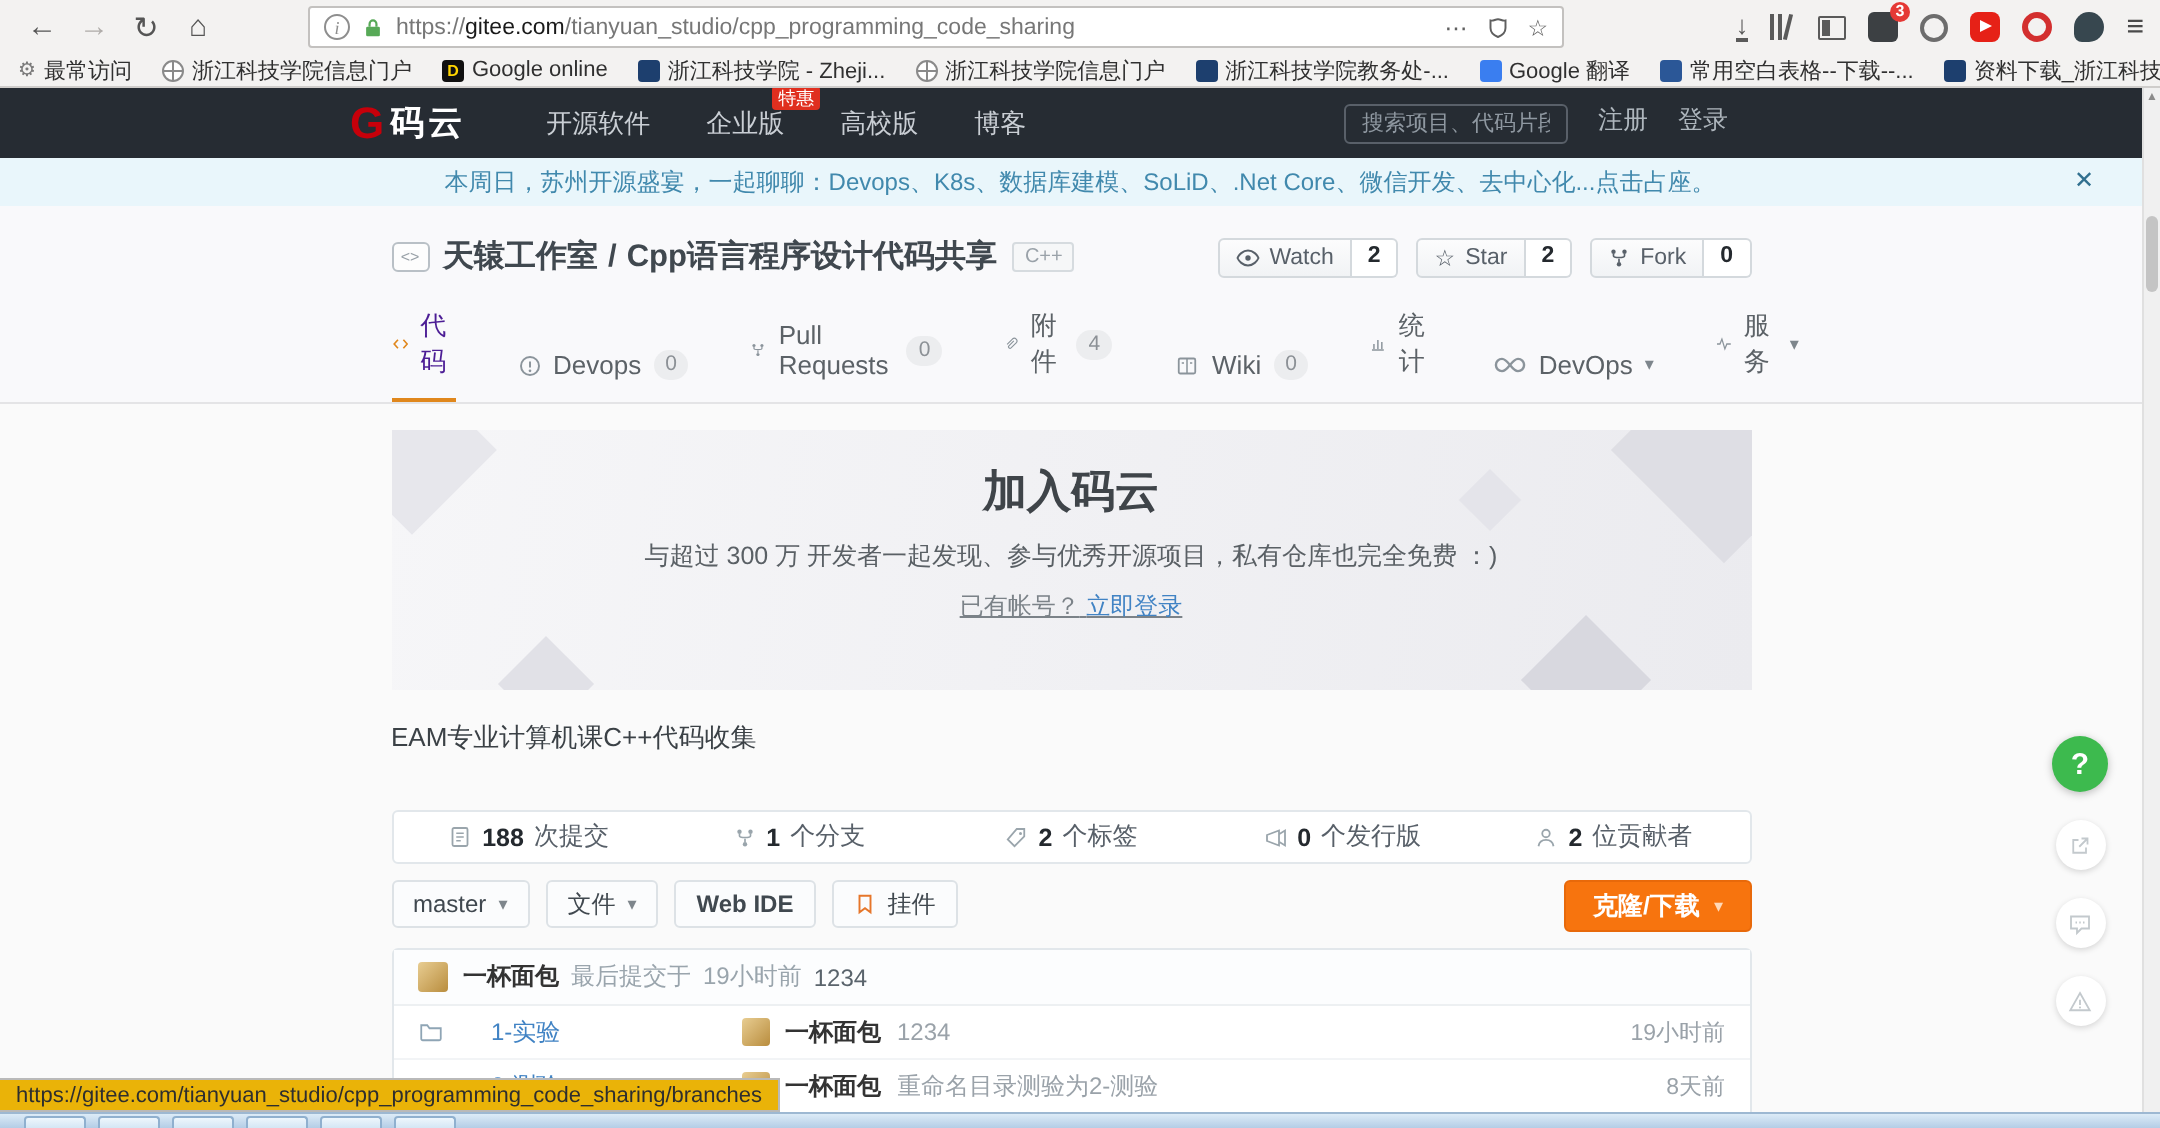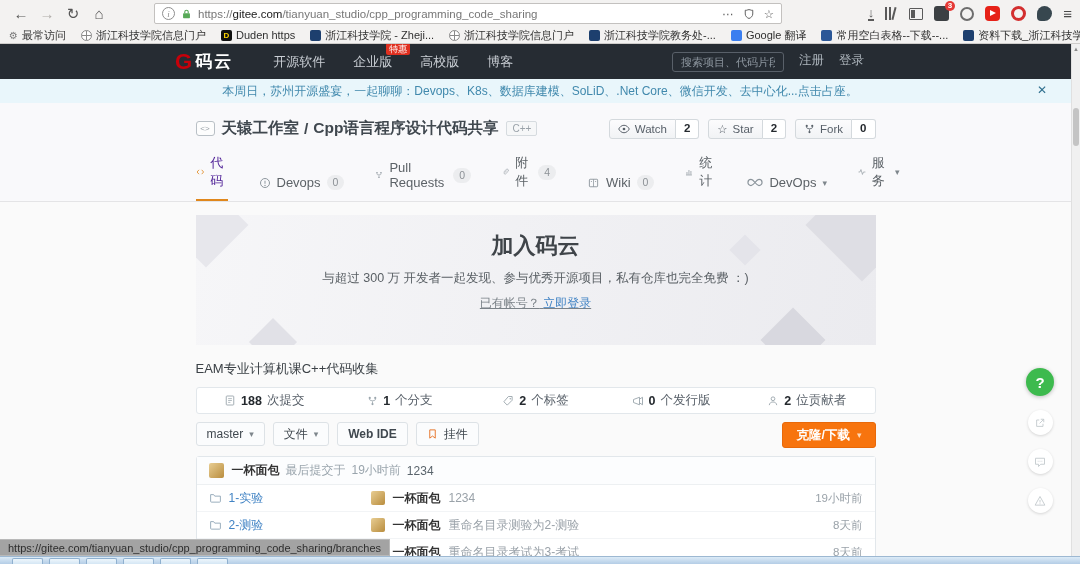--- a/index.html
+++ b/index.html
@@ -92,58 +92,58 @@
   .promo { margin-top:13px; height:130px; background:linear-gradient(100deg,#f6f6f8,#ebebef); position:relative; overflow:hidden; text-align:center; }
   .diamond { position:absolute; transform:rotate(45deg); background:#e1e1e7; }
   .promo-title { font-size:22px; font-weight:bold; color:#3f4449; padding-top:16px; position:relative; }
   .promo-sub { font-size:12.5px; color:#5a6065; margin-top:9px; position:relative; }
   .btn-join { display:inline-block; margin-top:11px; background:#fb8010; color:#fff; font-size:14px; padding:6px 27px; border-radius:3px; position:relative; }
   .promo-login { margin-top:8px; font-size:12px; color:#7b8288; position:relative;text-decoration:underline; }
   .promo-login .link { color:#4183c4; }
 
   .desc { margin-top:15px; font-size:13px; color:#3b4146; }
 
-  .statsbar { margin-top:9px; border:1px solid #e2e7eb; border-radius:3px; background:#fff; display:flex; height:27px; align-items:center; }
+  .statsbar { margin-top:27px; border:1px solid #e2e7eb; border-radius:3px; background:#fff; display:flex; height:27px; align-items:center; }
   .stat { flex:1; display:flex; align-items:center; justify-content:center; gap:5px; font-size:12.5px; color:#586069; }
   .stat svg { color:#9aa5ac; }
   .stat b { color:#24292e; }
 
   .controls { margin-top:8px; display:flex; align-items:flex-start; gap:8px; }
   .ctl { height:24px; border:1px solid #dde2e6; border-radius:3px; background:#fbfcfd; display:flex; align-items:center; padding:0 10px; font-size:12px; color:#40484f; gap:6px; }
   .ctl.bold { font-weight:bold; }
   .btn-clone { margin-left:auto; background:#f7740e; border:1px solid #e8690a; color:#fff; border-radius:3px; height:26px; display:flex; align-items:center; padding:0 13px; font-size:12.5px; font-weight:bold; gap:7px; }
   .btn-clone .caret { color:#ffd9b8; }
 
   .filebox { margin-top:8px; border:1px solid #e2e7eb; border-radius:3px; background:#fff; }
   .commit-head { display:flex; align-items:center; height:28px; padding:0 12px; border-bottom:1px solid #edf0f2; font-size:12px; background:#fcfdfe; }
   .avatar { width:15px; height:15px; border-radius:2px; background:linear-gradient(135deg,#e8cd92,#b98d3e); margin-right:8px; flex:0 0 auto; }
   .author { font-weight:bold; color:#333; }
   .muted { color:#9aa5ad; }
   .sp { margin-left:6px; }
   .commit-msg { color:#5a646c; margin-left:6px; }
   .frow { display:flex; align-items:center; height:27px; padding:0 12px; border-bottom:1px solid #f2f4f6; font-size:12px; }
   .frow:last-child { border-bottom:none; }
-  .fname { flex:0 0 162px; display:flex; align-items:center; gap:7px; }
+  .fname { flex:0 0 162px; display:flex; align-items:center; gap:24px; }
   .fname svg { color:#8fa5b5; flex:0 0 auto; }
   .fname .link { color:#4183c4; }
   .fmid { flex:1; display:flex; align-items:center; min-width:0; }
   .fmsg { color:#9aa2a9; margin-left:8px; white-space:nowrap; overflow:hidden; text-overflow:ellipsis; }
   .ftime { flex:0 0 82px; text-align:right; color:#9aa2a9; font-size:11.5px; }
 
   
   .floaters { position:absolute; right:26px; top:368px; display:flex; flex-direction:column; align-items:center; gap:14px; z-index:45; }
   .float-help { width:28px; height:28px; border-radius:50%; background:#3dba4e; color:#fff; font-weight:bold; font-size:15px; display:flex; align-items:center; justify-content:center; box-shadow:0 1px 4px rgba(0,0,0,.25); }
   .float-btn { width:25px; height:25px; border-radius:50%; background:#fff; color:#c3c9cd; display:flex; align-items:center; justify-content:center; box-shadow:0 1px 3px rgba(0,0,0,.15); }
 
   
   .scrollbar { position:absolute; top:44px; right:0; width:9px; bottom:8px; background:#f0f0f0; border-left:1px solid #e0e0e0; z-index:35; }
   .scroll-up { height:10px; color:#8a8a8a; font-size:6px; text-align:center; line-height:10px; }
   .scroll-thumb { position:absolute; top:64px; left:1px; width:6px; height:38px; background:#c4c4c4; border-radius:3px; }
 
-  .statusbar { position:absolute; left:0; bottom:8px; height:17px; background:#a3a3a3; border:1px solid #b9b9b9; border-left:none; display:flex; align-items:center; padding:0 8px; font-size:11px; color:#2e2e2e; z-index:50; white-space:nowrap;margin-top:48px; }
+  .statusbar { position:absolute; left:0; bottom:8px; height:17px; background:#eab308; border:1px solid #b9b9b9; border-left:none; display:flex; align-items:center; padding:0 8px; font-size:11px; color:#2e2e2e; z-index:50; white-space:nowrap;margin-top:48px; }
 
   .taskbar { position:absolute; left:0; right:0; bottom:0; height:8px; background:linear-gradient(#dcebf7,#b4cde6); border-top:1px solid #9db8d2; z-index:60; }
   .tb-btn { position:absolute; top:1px; width:31px; height:7px; border:1px solid #8fb0cf; border-bottom:none; border-radius:2px 2px 0 0; background:linear-gradient(#eef6fc,#cfe3f3); }
 </style>
 </head>
 <body>
 
 <div class="chrome">
   <div class="toolbar">
     <div class="navbtn">
@@ -191,21 +191,21 @@
     <span class="bm">
         <span class="gear">⚙</span>
         <span>最常访问</span>
       </span>
     <span class="bm">
         <span class="fav globe"></span>
         <span>浙江科技学院信息门户</span>
       </span>
     <span class="bm">
         <span class="fav duden">D</span>
-        <span>Duden https</span>
+        <span>Google online</span>
       </span>
     <span class="bm">
         <span class="fav school"></span>
         <span>浙江科技学院 - Zheji...</span>
       </span>
     <span class="bm">
         <span class="fav globe"></span>
         <span>浙江科技学院信息门户</span>
       </span>
     <span class="bm">

